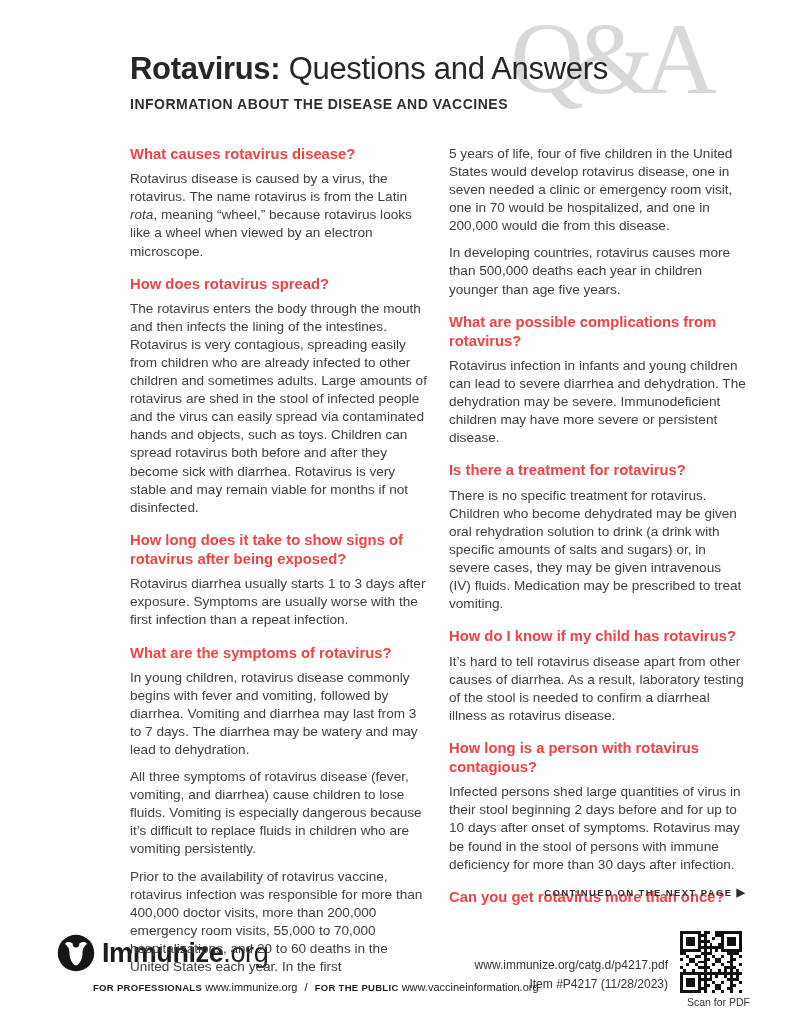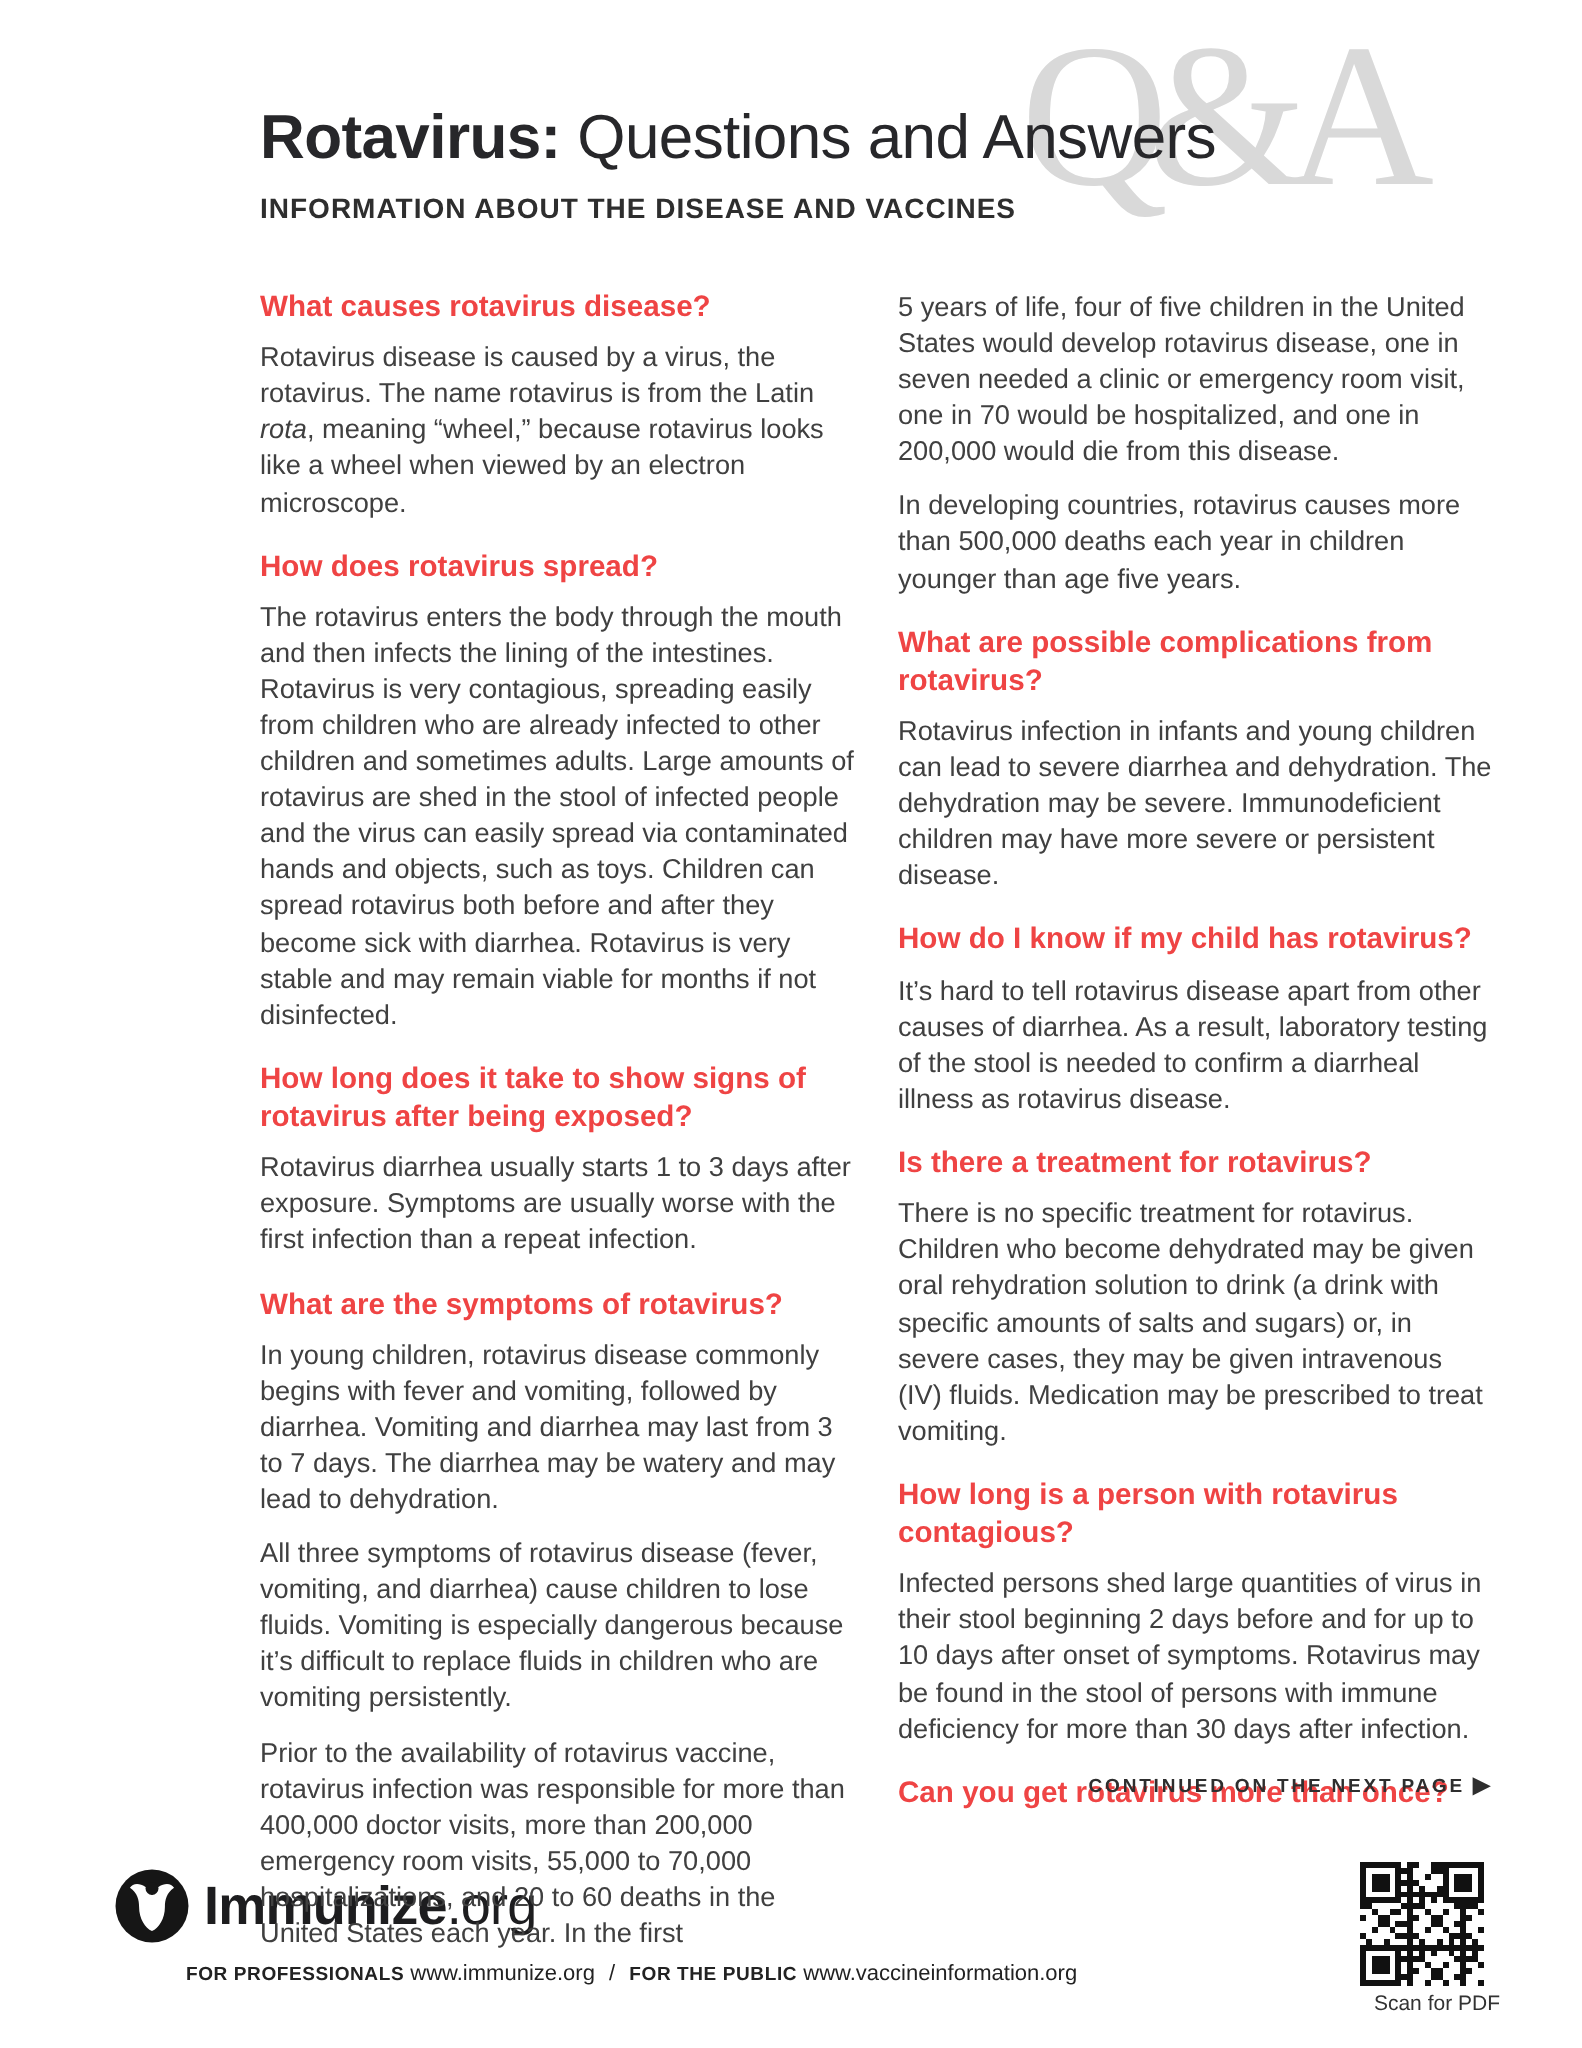--- a/index.html
+++ b/index.html
@@ -115,26 +115,26 @@
     <div class="col">
         <section class="qa">
           <p>5 years of life, four of five children in the United States would develop rotavirus disease, one in seven needed a clinic or emergency room visit, one in 70 would be hospitalized, and one in 200,000 would die from this disease.</p>
           <p>In developing countries, rotavirus causes more than 500,000 deaths each year in children younger than age five years.</p>
         </section>
         <section class="qa">
           <h2>What are possible complications from rotavirus?</h2>
           <p>Rotavirus infection in infants and young children can lead to severe diarrhea and dehydration. The dehydration may be severe. Immunodeficient children may have more severe or persistent disease.</p>
         </section>
         <section class="qa">
+          <h2>Is there a treatment for rotavirus?</h2>
+          <p>There is no specific treatment for rotavirus. Children who become dehydrated may be given oral rehydration solution to drink (a drink with specific amounts of salts and sugars) or, in severe cases, they may be given intravenous (IV) fluids. Medication may be prescribed to treat vomiting.</p>
+        </section>
+        <section class="qa">
           <h2>How do I know if my child has rotavirus?</h2>
           <p>It’s hard to tell rotavirus disease apart from other causes of diarrhea. As a result, laboratory testing of the stool is needed to confirm a diarrheal illness as rotavirus disease.</p>
-        </section>
-        <section class="qa">
-          <h2>Is there a treatment for rotavirus?</h2>
-          <p>There is no specific treatment for rotavirus. Children who become dehydrated may be given oral rehydration solution to drink (a drink with specific amounts of salts and sugars) or, in severe cases, they may be given intravenous (IV) fluids. Medication may be prescribed to treat vomiting.</p>
         </section>
         <section class="qa">
           <h2>How long is a person with rotavirus contagious?</h2>
           <p>Infected persons shed large quantities of virus in their stool beginning 2 days before and for up to 10 days after onset of symptoms. Rotavirus may be found in the stool of persons with immune deficiency for more than 30 days after infection.</p>
         </section>
         <section class="qa">
           <h2>Can you get rotavirus more than once?</h2>
         </section>
       </div>
   </div>
@@ -152,20 +152,24 @@
     </div>
     <div class="links-row">
       <span class="lbl">FOR PROFESSIONALS</span>
       <span>www.immunize.org</span>
       <span class="sep">/</span>
       <span class="lbl">FOR THE PUBLIC</span>
       <span>www.vaccineinformation.org</span>
     </div>
   </div>
 
+  <div class="footer-right">
+    <div>www.immunize.org/catg.d/p4217.pdf</div>
+    <div>Item #P4217 (11/28/2023)</div>
+  </div>
 
   <div class="qr-box" id="qr-box">
       <svg viewBox="0 0 63 63" shape-rendering="crispEdges">
         <rect width="63" height="63" fill="#fff"></rect>
         <g fill="#111">
           <rect x="0" y="0" width="3" height="3"></rect>
           <rect x="3" y="0" width="3" height="3"></rect>
           <rect x="6" y="0" width="3" height="3"></rect>
           <rect x="9" y="0" width="3" height="3"></rect>
           <rect x="12" y="0" width="3" height="3"></rect>

